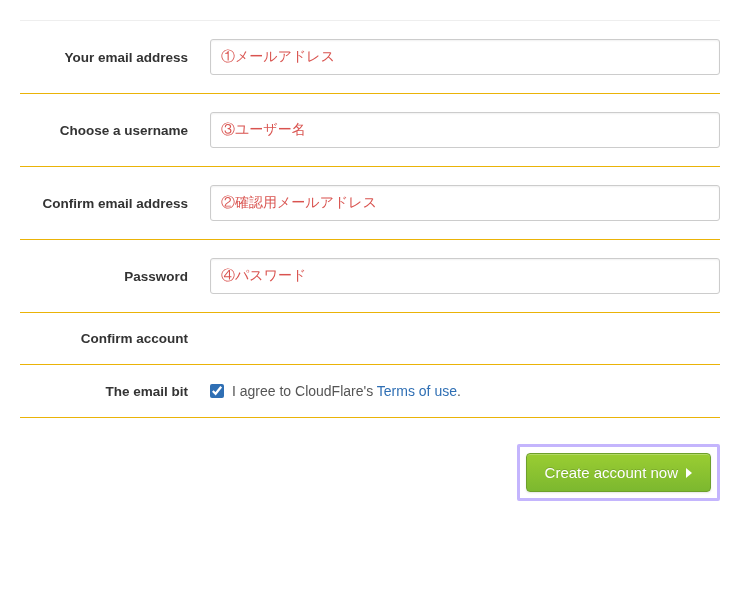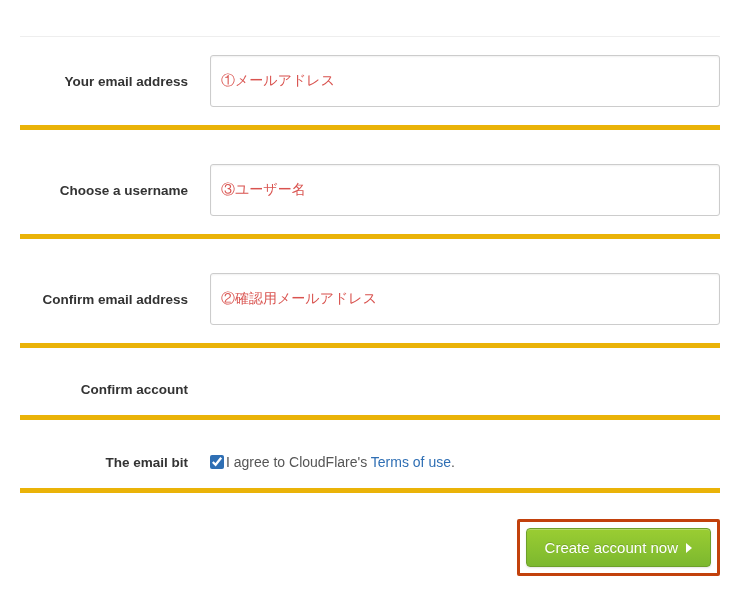--- a/index.html
+++ b/index.html
@@ -8,59 +8,58 @@
       font-size: 14px;
       color: #333;
       background: #fff;
       width: 740px;
       padding: 20px 20px 30px 20px;
     }
     .form-row {
       display: flex;
       align-items: center;
       padding: 18px 0;
-      border-bottom: 5px solid #eab308;
-      margin-top: 16px;
+      border-bottom: 1px solid #eab308;
     }
     .form-row:first-child {
       border-top: 1px solid #eee;
     }
     .label-col {
       width: 190px;
       text-align: right;
       padding-right: 22px;
       font-weight: bold;
       color: #333;
       font-size: 13.5px;
     }
     .field-col {
       flex: 1;
     }
     .text-input {
       width: 100%;
-      height: 52px;
+      height: 36px;
       border: 1px solid #ccc;
       border-radius: 3px;
       padding: 7px 10px;
       font-size: 14px;
       color: #d9534f;
       box-shadow: inset 0 1px 2px rgba(0,0,0,0.06);
     }
     .text-input::placeholder { color: #999; }
-    .legal-row { display:flex; align-items:center; gap:2px; color:#555; }
+    .legal-row { display:flex; align-items:center; gap:8px; color:#555; }
     .legal-row input[type="checkbox"]{
       width:14px; height:14px; accent-color:#2f6fb4;
     }
     .legal-text { font-size:14px; color:#555; }
     .terms-link { color:#2f6fb4; text-decoration:none; }
     .button-row {
       display:flex; justify-content:flex-end; margin-top:26px;
     }
     .highlight-box {
-      border:3px solid #c2410c;
+      border:3px solid #c4b5fd;
       padding:6px;
       border-radius:2px;
       display:inline-block;
     }
     .create-btn {
       background: linear-gradient(to bottom,#9ACD32 0%,#7CB82F 100%);
       border:1px solid #6da02b;
       color:#fff;
       font-size:15px;
       font-weight:500;
@@ -100,20 +99,26 @@
     </div>
   </div>
 
   <div class="form-row">
     <div class="label-col">Confirm email address</div>
     <div class="field-col">
       <input type="text" class="text-input" value="②確認用メールアドレス" style="">
     </div>
   </div>
 
+  <div class="form-row">
+    <div class="label-col">Password</div>
+    <div class="field-col">
+      <input type="text" class="text-input" value="④パスワード" style="">
+    </div>
+  </div>
 
   <div class="form-row">
     <div class="label-col">Confirm account</div>
   </div>
 
   <div class="form-row">
     <div class="label-col">The email bit</div>
     <div class="field-col">
       <div class="legal-row">
         <input type="checkbox" checked="" style="">

